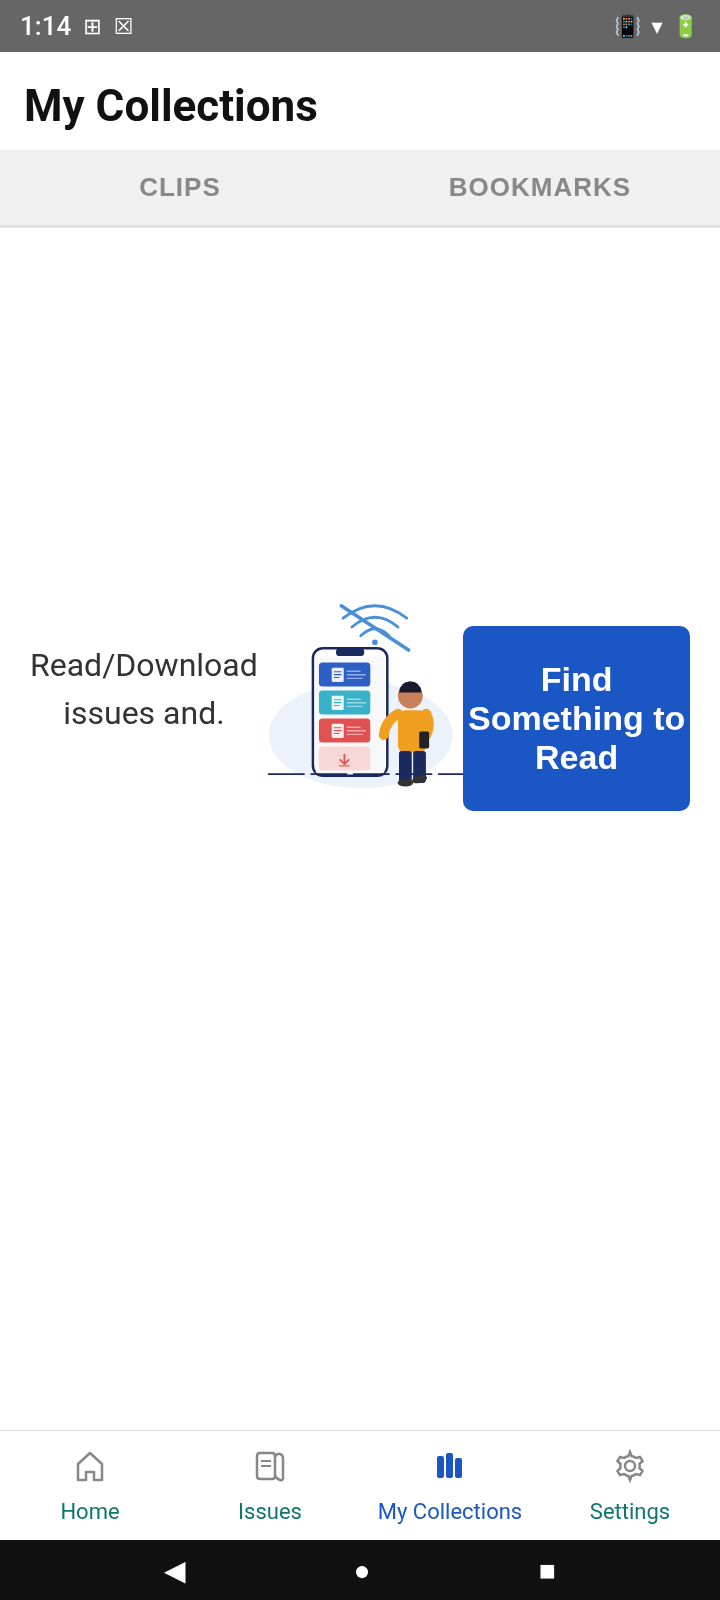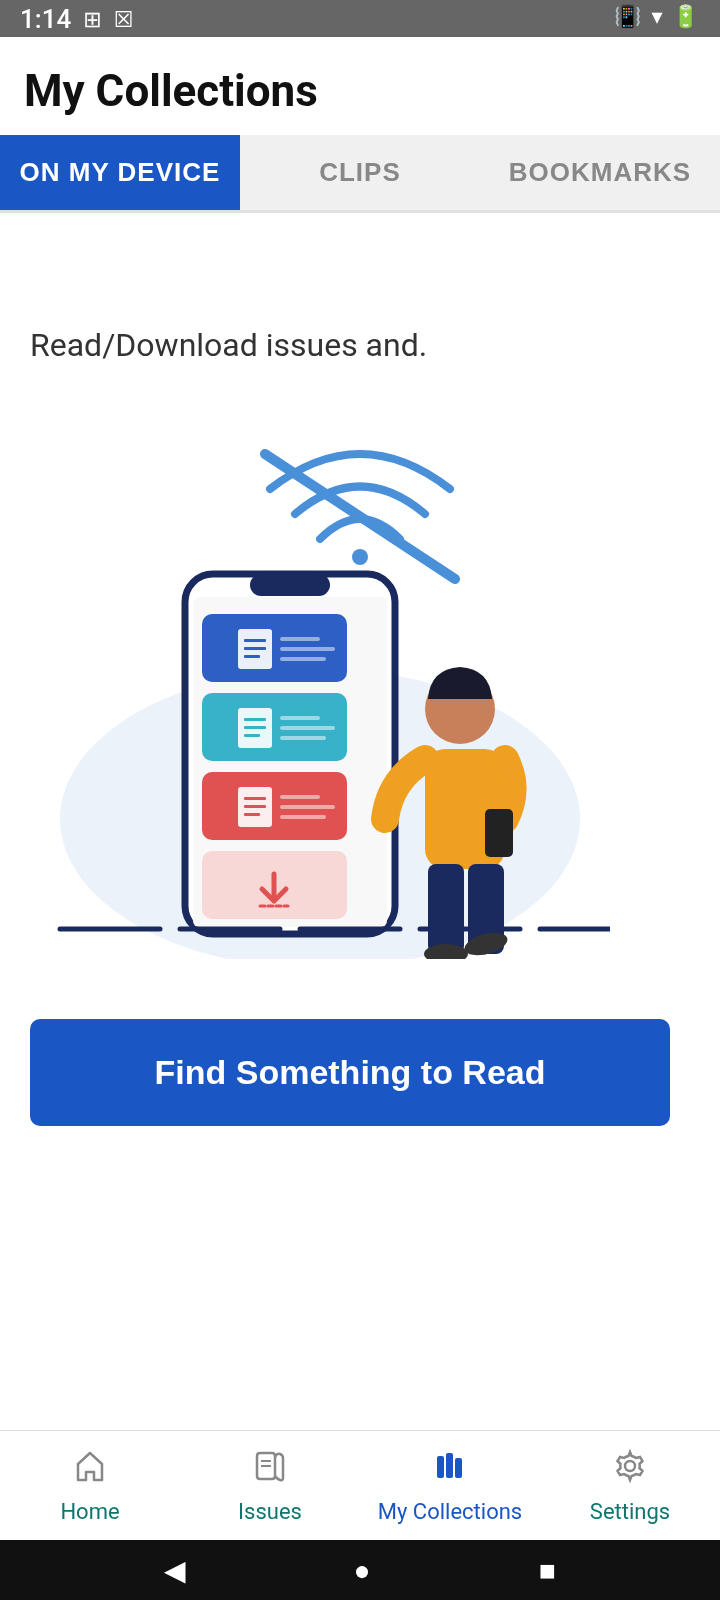--- a/index.html
+++ b/index.html
@@ -10,23 +10,23 @@
       font-family: 'Roboto', Arial, sans-serif;
       background: #fff;
       display: flex;
       flex-direction: column;
     }
 
     
     .status-bar {
       background: #666;
       color: #fff;
-      height: 37px;
-      display: flex;
-      align-items: flex-start;
+      height: 52px;
+      display: flex;
+      align-items: center;
       justify-content: space-between;
       padding: 4px 20px;
       font-size: 26px;
       font-weight: 500;
     }
     .status-left { display: flex; align-items: center; gap: 12px; }
     .status-right { display: flex; align-items: center; gap: 10px; }
     .status-icon { font-size: 22px; }
 
     
@@ -67,24 +67,23 @@
       border-bottom: none;
     }
     .tab:not(.active) {
       background: #f0f0f0;
     }
 
     
     .main-content {
       flex: 1;
       display: flex;
-      flex-direction: column;
-      align-items: flex-start;
+      flex-direction: row;
+      align-items: center;
       padding: 60px 30px 30px 30px;
-      margin-top: 48px;
     }
 
     .empty-text {
       font-size: 32px;
       color: #333;
       text-align: center;
       line-height: 1.5;
       margin-bottom: 50px;
     }
 
@@ -182,21 +181,20 @@
     <span class="status-icon">▾</span>
     <span class="status-icon">🔋</span>
   </div>
 </div>
 
 <div class="header">
   <h1 class="header-title">My Collections</h1>
 </div>
 
 <div class="tabs">
-  <button class="tab active">ON MY DEVICE</button>
   <button class="tab">CLIPS</button>
   <button class="tab">BOOKMARKS</button>
 </div>
 
 <div class="main-content">
   <p class="empty-text">
     <span>Read/Download issues and.</span><br>
   </p>
 
   <div class="illustration">

